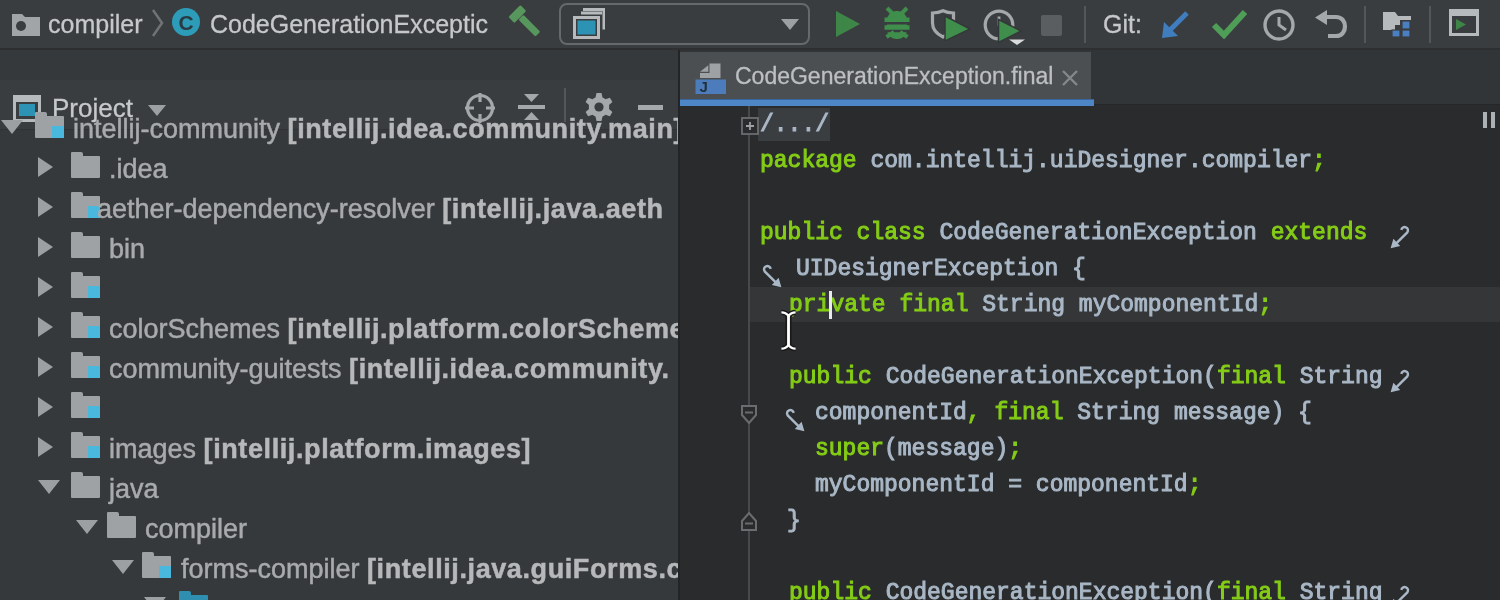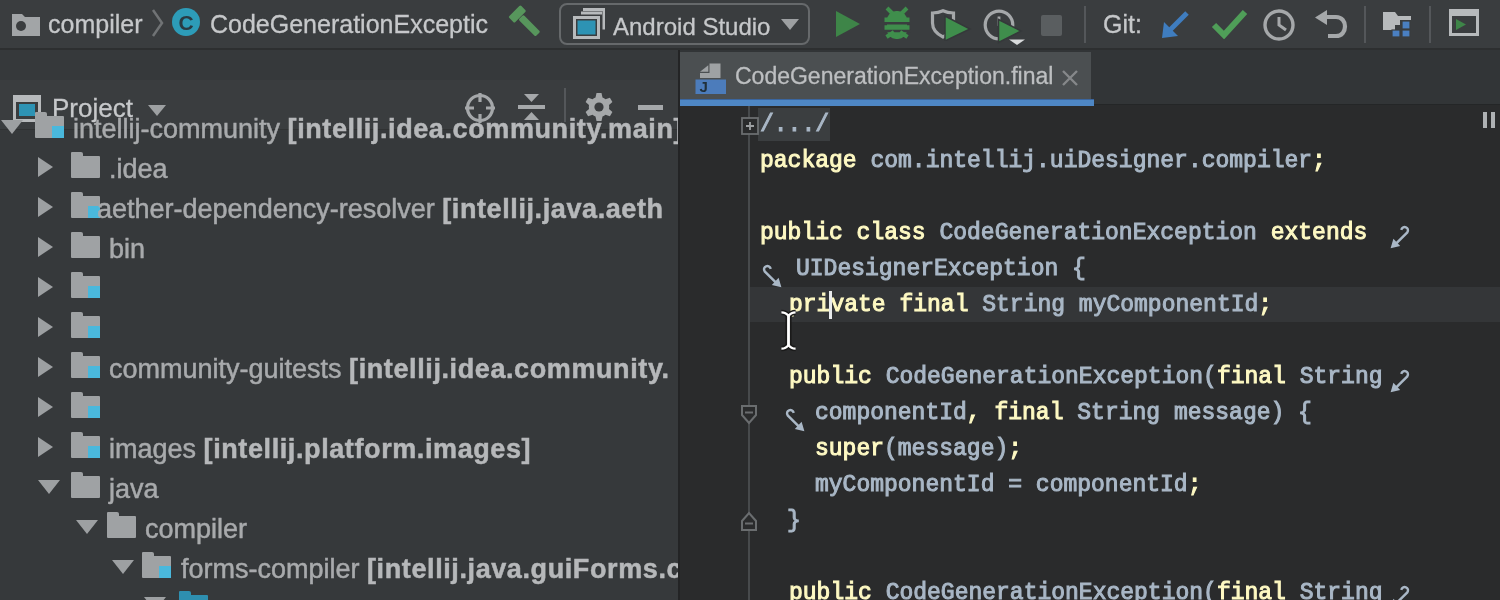--- a/index.html
+++ b/index.html
@@ -18,21 +18,21 @@
 .tri-d{width:0;height:0;border-top:14px solid #9DA0A2;border-left:11px solid transparent;border-right:11px solid transparent;}
 .folder{width:29px;height:22px;background:#9FA2A4;border-radius:1px;}
 .folder:before{content:"";position:absolute;left:0;top:-4px;width:12px;height:5px;background:inherit;border-radius:1px 2px 0 0;}
 .badge{position:absolute;width:12px;height:12px;background:#4AB8DC;}
 #editor{left:680px;top:50px;width:820px;height:550px;background:#2A2B2C;}
 #tabbar{left:0;top:0;width:820px;height:54px;background:#323537;border-bottom:1px solid #242627;}
 #tab{left:0;top:2px;width:411px;height:47px;background:#4B4F51;}
 #bluestripe{left:0;top:49px;width:414px;height:6.5px;background:#4E87C5;border-top:1px solid #3A66A0;box-sizing:border-box;}
 #gutline{left:68px;top:56px;width:2px;height:494px;background:#474A4C;}
 .code{font-family:"Liberation Mono",monospace;font-size:23px;color:#A9B7C6;white-space:pre;line-height:36px;-webkit-text-stroke-width:1px;-webkit-text-stroke-color:currentColor;}
-.kw{color:#fef9c3;}
+.kw{color:#84cc16;}
 #linehl{left:70px;top:237px;width:750px;height:35px;background:#343638;}
 </style></head>
 <body>
 <div class="abs" id="toolbar">
   <svg class="abs" style="left:11px;top:11px" width="30" height="26" viewBox="0 0 30 26">
     <path d="M1 3 h10 l3 3 h15 v19 h-28 z" fill="#A2A5A7"></path>
     <circle cx="10" cy="15" r="5" fill="#3A3D3F"></circle>
   </svg>
   <div class="abs tbtext" style="left:48px;top:10px;">compiler</div>
   <svg class="abs" style="left:150px;top:8px" width="16" height="30" viewBox="0 0 16 30">
@@ -48,21 +48,20 @@
       <rect x="11" y="4" width="17" height="8.5" rx="1.5" fill="#57965C"></rect>
       <rect x="16.3" y="13" width="7" height="24" rx="1.5" fill="#57965C"></rect>
     </g>
   </svg>
   <div class="abs" id="combo">
     <svg class="abs" style="left:12px;top:3px" width="32" height="32" viewBox="0 0 32 32">
       <path d="M8 5 h21 M10 1.5 h21 v20" fill="none" stroke="#B7BABC" stroke-width="3"></path>
       <rect x="1.5" y="9.5" width="24" height="20" fill="none" stroke="#B7BABC" stroke-width="3"></rect>
       <rect x="4.5" y="12.5" width="18" height="14" fill="#2D93B4"></rect>
     </svg>
-    <div class="abs tbtext" style="left:52px;top:8px;font-size:24px;">Android Studio</div>
     <svg class="abs" style="left:220px;top:14px" width="18" height="11" viewBox="0 0 18 11">
         <path d="M0 0 h18 L9 11 z" fill="#9DA0A2"></path>
       </svg>
   </div>
   <svg class="abs" style="left:835px;top:10px" width="26" height="28" viewBox="0 0 26 28">
       <path d="M1 1 L25 14 L1 27 z" fill="#3E8548"></path>
     </svg>
   <svg class="abs" style="left:883px;top:6px" width="28" height="34" viewBox="0 0 28 34">
     <path d="M4 2 l7 7 M24 2 l-7 7" stroke="#3F8E4C" stroke-width="4"></path>
     <path d="M1.5 14 h25 M1.5 21.8 h25" stroke="#3F8E4C" stroke-width="5"></path>
@@ -164,20 +163,21 @@
       </div>
 <div class="treerow" style="top:167px">
         <div class="abs tri-r" style="left:38px;top:10px"></div>
         <div class="abs folder" style="left:71px;top:9px"></div>
         <div class="abs badge" style="left:88px;top:19px"></div>
       </div>
 <div class="treerow" style="top:207px">
         <div class="abs tri-r" style="left:38px;top:10px"></div>
         <div class="abs folder" style="left:71px;top:9px"></div>
         <div class="abs badge" style="left:88px;top:19px"></div>
+        <div class="abs tname" style="left:109px;top:7px">colorSchemes <span class="tbold">[intellij.platform.colorScheme</span></div>
       </div>
 <div class="treerow" style="top:247px">
         <div class="abs tri-r" style="left:38px;top:10px"></div>
         <div class="abs folder" style="left:71px;top:9px"></div>
         <div class="abs badge" style="left:88px;top:19px"></div>
         <div class="abs tname" style="left:109px;top:7px">community-guitests <span class="tbold">[intellij.idea.community.</span></div>
       </div>
 <div class="treerow" style="top:287px">
         <div class="abs tri-r" style="left:38px;top:10px"></div>
         <div class="abs folder" style="left:71px;top:9px"></div>

